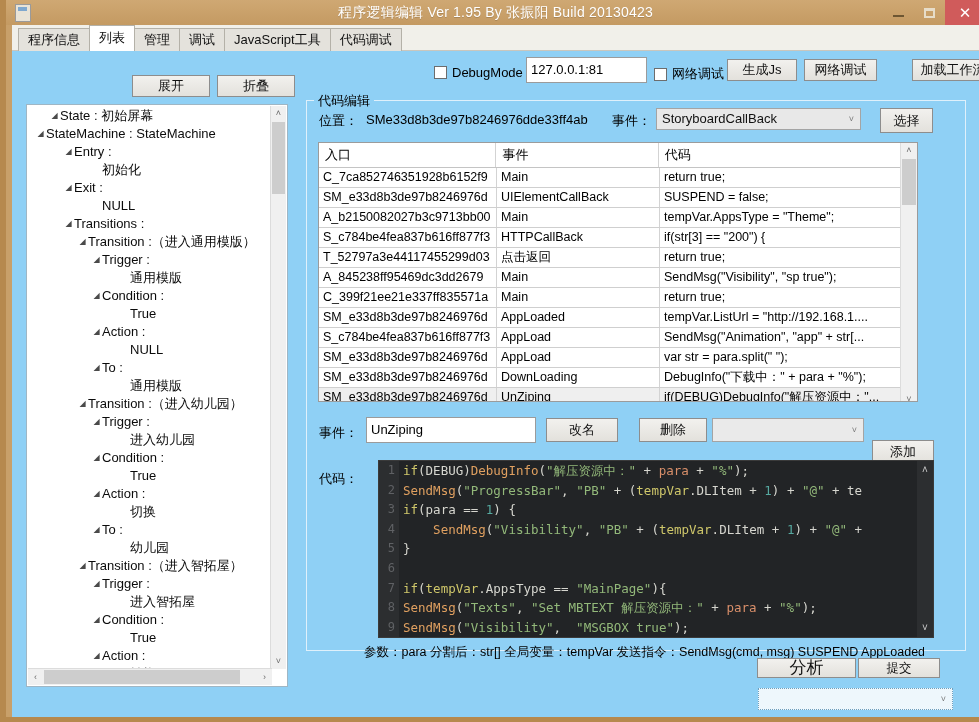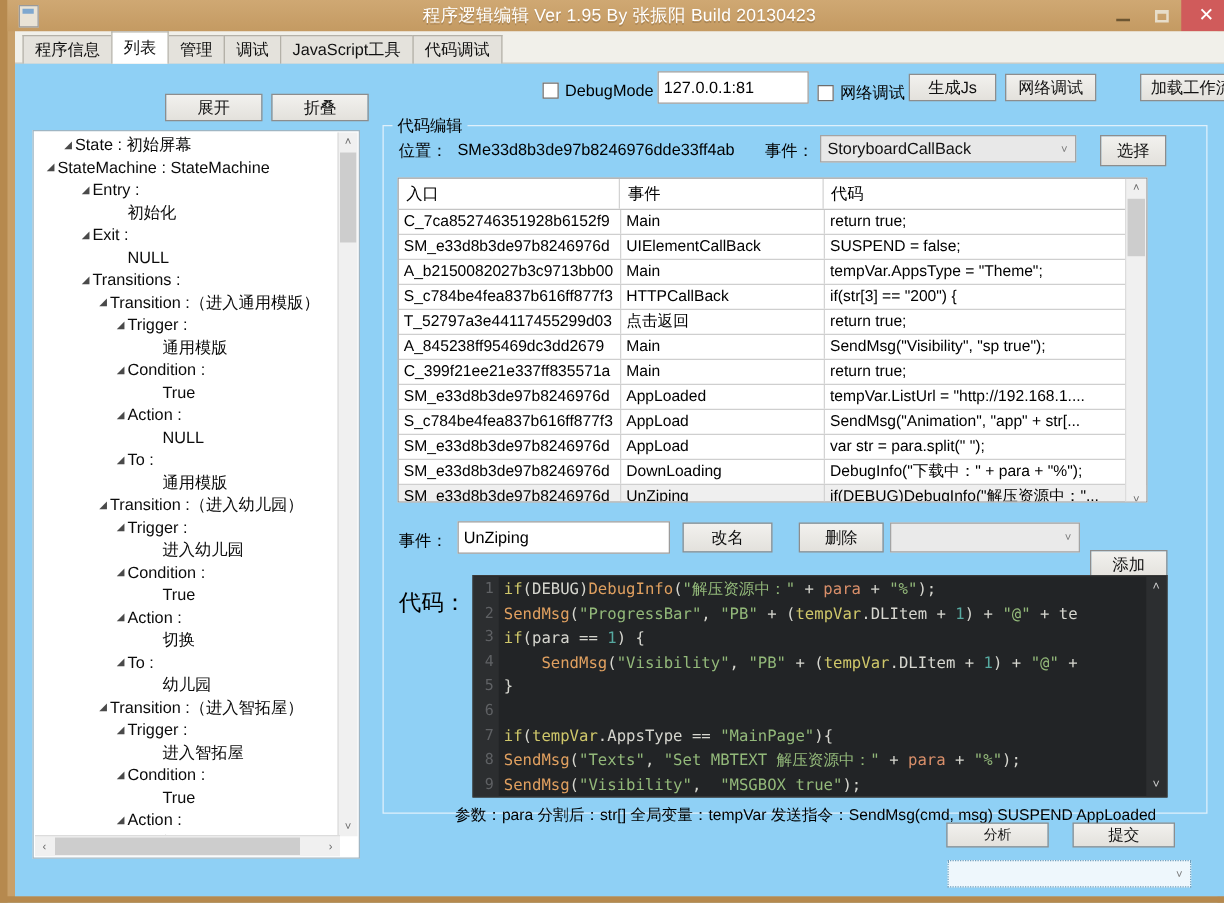--- a/index.html
+++ b/index.html
@@ -112,37 +112,37 @@
   #btn-rename{position:absolute;left:540px;top:418px;width:72px;height:24px;line-height:22px;}
   #btn-delete{position:absolute;left:633px;top:418px;width:68px;height:24px;line-height:22px;}
   #evt-combo{position:absolute;left:706px;top:418px;width:152px;height:24px;background:#eaeaea;
              border:1px solid #a4a4a4;box-sizing:border-box;}
   #evt-combo .chev{position:absolute;right:6px;top:0;line-height:22px;color:#777;font-size:9px;}
   #btn-add{position:absolute;left:866px;top:440px;width:62px;height:24px;line-height:22px;}
 
   
   .editor{position:absolute;left:372px;top:460px;width:556px;height:178px;background:#222426;
           border:1px solid #3a3a3a;box-sizing:border-box;overflow:hidden;}
-  #code-label{position:absolute;left:313px;top:470px;font-size:18px;}
+  #code-label{position:absolute;left:313px;top:470px;font-size:13px;}
   .gutter{position:absolute;left:0;top:0;width:20px;height:176px;background:#2c2e30;}
   .gutter div{height:19.6px;line-height:19.6px;text-align:right;padding-right:4px;
               color:#5f6164;font-size:12px;font-family:"DejaVu Sans Mono","Liberation Mono",monospace;}
   .codearea{position:absolute;left:20px;top:0;right:17px;height:176px;overflow:hidden;}
   .cline{height:19.6px;line-height:19.6px;white-space:pre;font-size:12.5px;
          font-family:"DejaVu Sans Mono","Liberation Mono",monospace;color:#d6d6cf;padding-left:4px;}
   .kw{color:#cfc76a;} .str{color:#93b97a;} .num{color:#56a9a0;}
   .fn{color:#e0a060;} .var{color:#d98f6a;} .pl{color:#d6d6cf;}
   .evs{position:absolute;right:0;top:0;width:16px;height:176px;background:#2c2e30;}
   .evs .up,.evs .dn{height:18px;line-height:18px;text-align:center;color:#cfcfcf;font-size:10px;}
   .evs .dn{position:absolute;bottom:0;left:0;right:0;}
 
   
   #params{position:absolute;left:358px;top:644px;font-size:12.5px;white-space:nowrap;
           width:560px;overflow:hidden;}
-  #btn-analyze{position:absolute;left:751px;top:658px;width:82px;height:20px;line-height:18px;font-size:11px;}
+  #btn-analyze{position:absolute;left:751px;top:658px;width:99px;height:20px;line-height:18px;font-size:17px;}
   #btn-submit{position:absolute;left:852px;top:658px;width:82px;height:20px;line-height:18px;font-size:12.5px;}
   #bottom-combo{position:absolute;left:752px;top:688px;width:195px;height:22px;background:#eef7fc;
                 border:1px dotted #6f9fbd;box-sizing:border-box;}
   #bottom-combo .chev{position:absolute;right:6px;top:0;line-height:20px;color:#777;font-size:9px;}
 </style>
 </head>
 <body>
 
 <div class="win">
 

